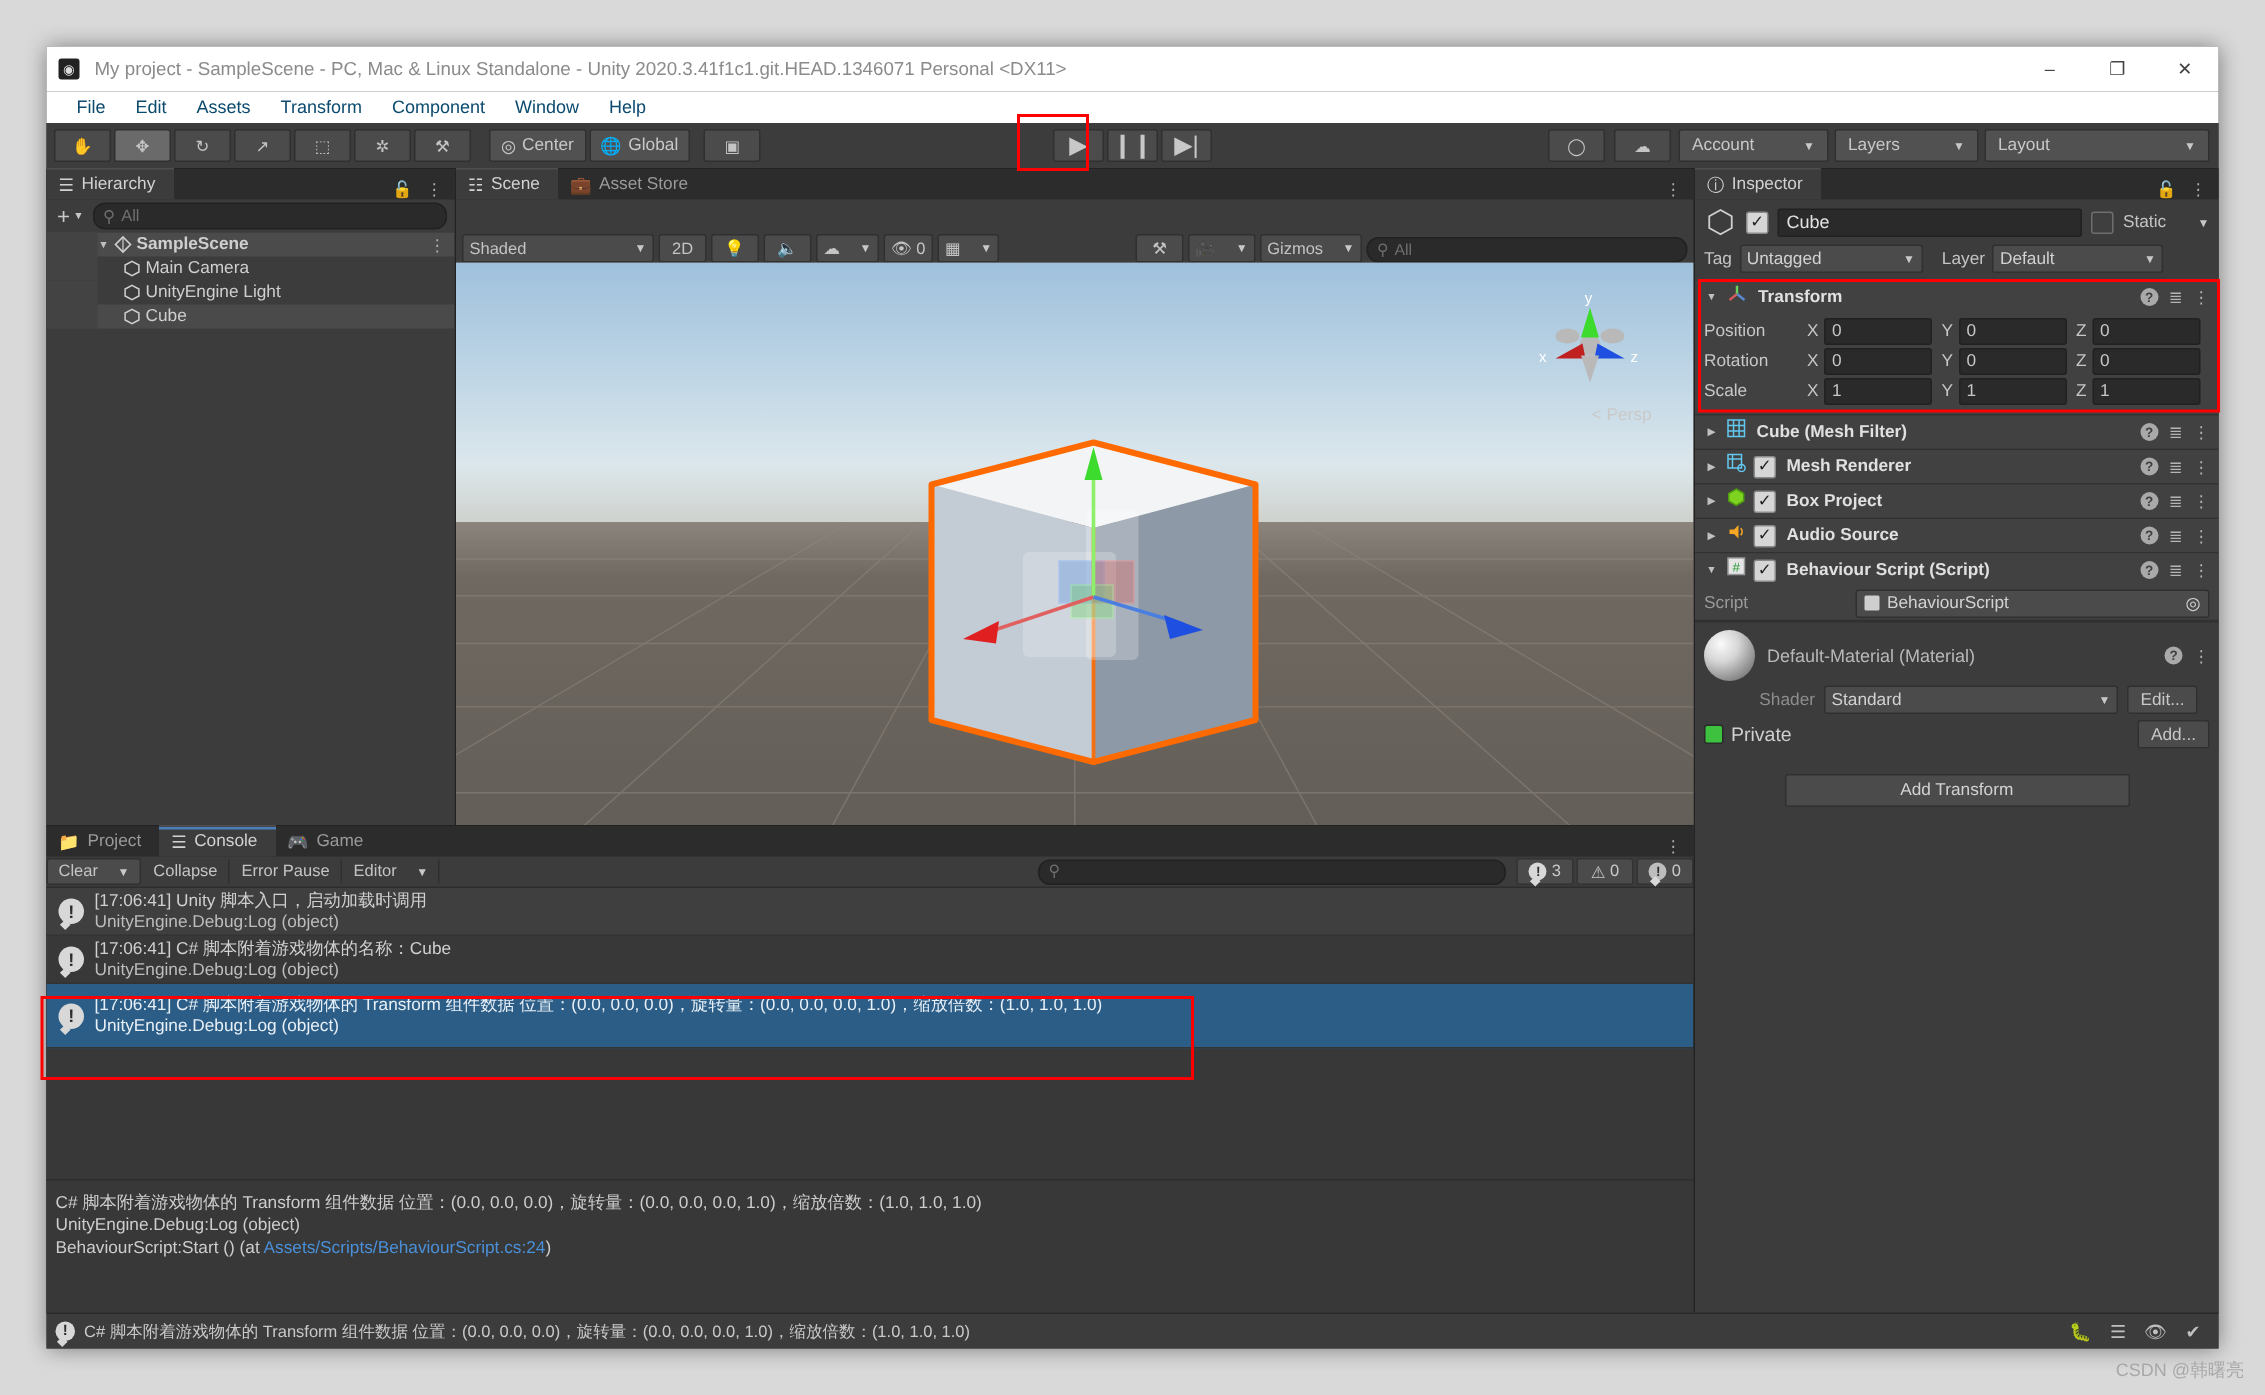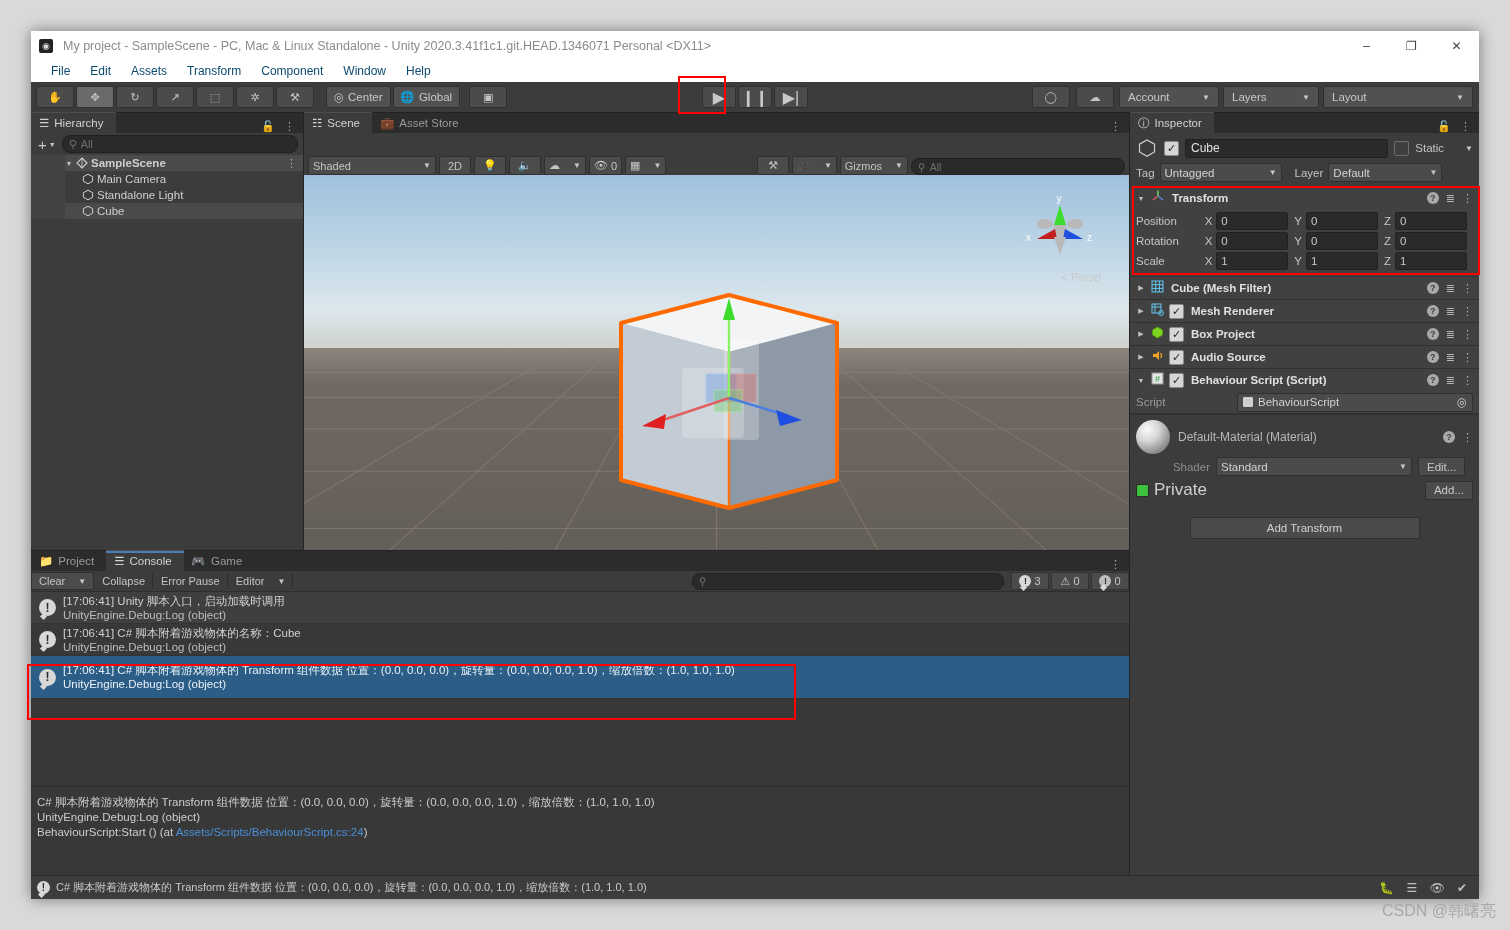--- a/index.html
+++ b/index.html
@@ -163,21 +163,21 @@
            display:flex;align-items:center;justify-content:center;color:#d2d2d2;font-size:11.5px;}
   .insp-highlight{position:absolute;left:1132px;top:186px;width:344px;height:85px;border:2px solid #ff0000;
                   z-index:40;pointer-events:none;}
 
   
   .statusbar{height:23px;background:#3c3c3c;border-top:1px solid #2a2a2a;display:flex;align-items:center;
              padding:0 6px;gap:6px;flex:0 0 auto;}
   .status-text{font-size:11px;color:#c9c9c9;white-space:nowrap;}
   .status-right{margin-left:auto;display:flex;align-items:center;gap:3px;}
   .sicon{width:22px;height:17px;display:flex;align-items:center;justify-content:center;color:#c0c0c0;font-size:12px;}
-  .watermark{position:absolute;right:14px;bottom:8px;color:#a8a8a8;font-size:16px;}
+  .watermark{position:absolute;right:14px;bottom:8px;color:#a8a8a8;font-size:12px;}
 </style>
 </head>
 <body>
 
 <div class="app">
 
   <div class="titlebar">
     <div class="tb-icon">◉</div>
     <div class="tb-title">My project - SampleScene - PC, Mac &amp; Linux Standalone - Unity 2020.3.41f1c1.git.HEAD.1346071 Personal &lt;DX11&gt;</div>
     <div class="tb-btns">
@@ -293,21 +293,21 @@
               <span style="position:relative;z-index:1">Main Camera</span>
             </div>
             <div class="hrow">
               <span class="stripe"></span>
               <span style="width:46px;position:relative;z-index:1"></span>
               <span class="ico" style="position:relative;z-index:1">
                 <svg width="12" height="12" viewBox="0 0 12 12">
                     <polygon points="6,1.2 10.6,3.7 10.6,8.3 6,10.8 1.4,8.3 1.4,3.7" fill="none" stroke="#cfcfcf" stroke-width="1"></polygon>
                   </svg>
               </span>
-              <span style="position:relative;z-index:1">Standalone Light</span>
+              <span style="position:relative;z-index:1">UnityEngine Light</span>
             </div>
             <div class="hrow sel">
               <span class="stripe"></span>
               <span style="width:46px;position:relative;z-index:1"></span>
               <span class="ico" style="position:relative;z-index:1">
                 <svg width="12" height="12" viewBox="0 0 12 12">
                     <polygon points="6,1.2 10.6,3.7 10.6,8.3 6,10.8 1.4,8.3 1.4,3.7" fill="none" stroke="#cfcfcf" stroke-width="1"></polygon>
                   </svg>
               </span>
               <span style="position:relative;z-index:1">Cube</span>
@@ -729,21 +729,21 @@
           </div>
           <div class="shaderrow">
             <span class="lbl">Shader</span>
             <span class="selfield" style="width:186px">
               <span>Standard</span>
               <span class="caret">▼</span>
             </span>
             <span class="smallbtn">Edit...</span>
           </div>
           <div class="privrow">
-            <span style="display:flex;align-items:center;color:#d0d0d0;font-size:17px">
+            <span style="display:flex;align-items:center;color:#d0d0d0;font-size:13px">
               <span class="greencb"></span>
               <span>Private</span>
             </span>
             <span class="smallbtn">Add...</span>
           </div>
         </div>
 
         <div class="addcomp">Add Transform</div>
       </div>
     </div>

